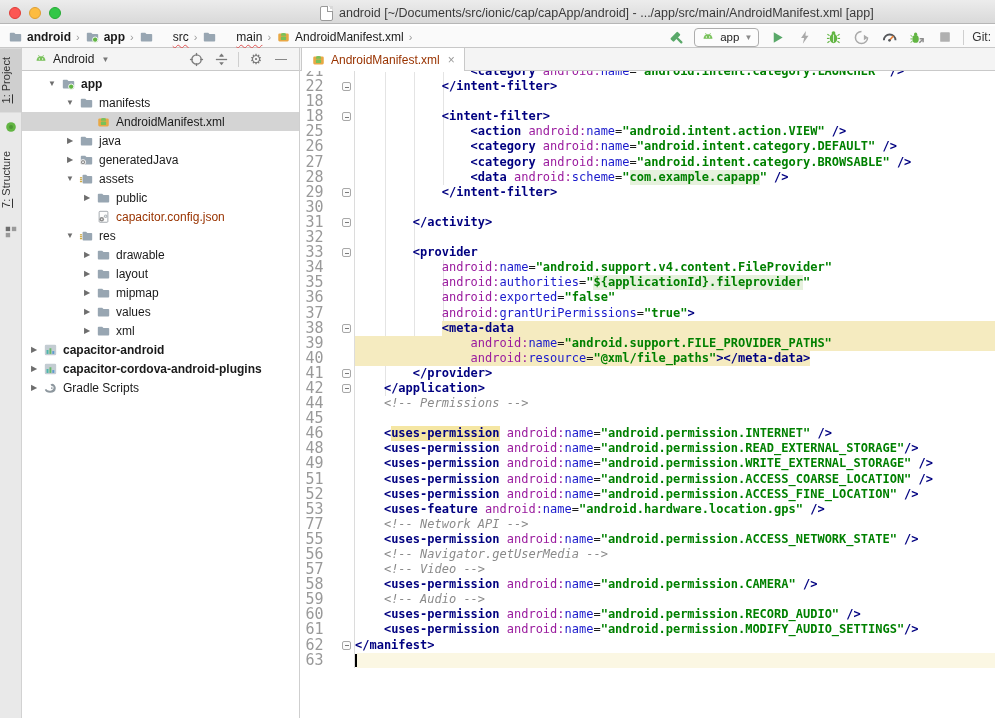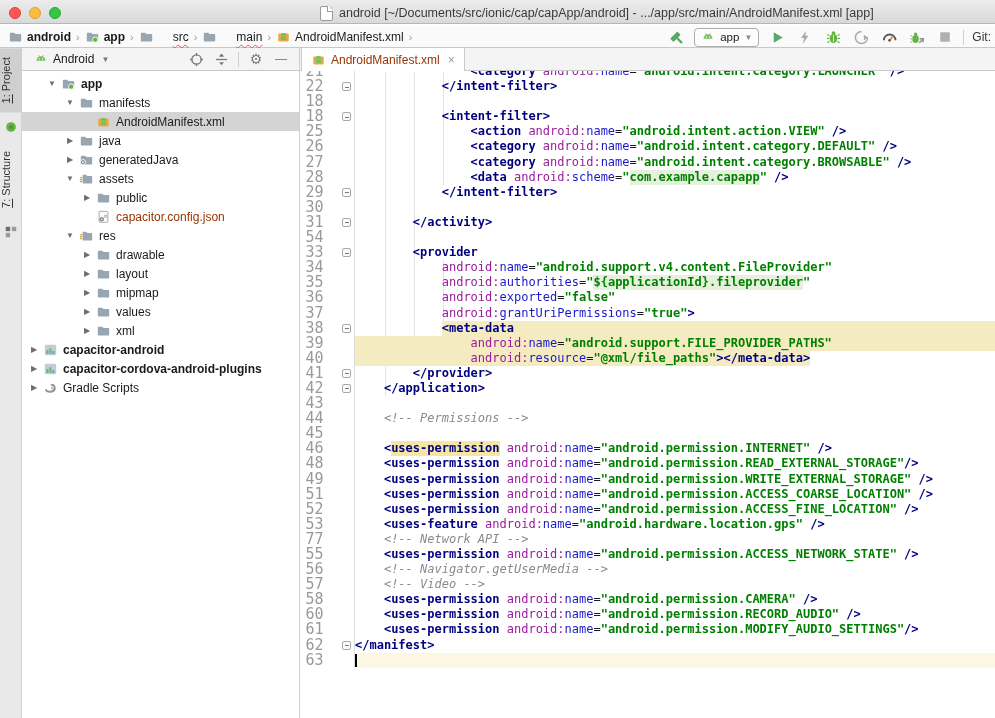--- a/index.html
+++ b/index.html
@@ -529,44 +529,44 @@
         <div class="code-row"><span class="ln">22</span><span class="foldcol"><span class="foldmark"></span></span><span class="ind">            </span><span class="txt" style="display: inline-flex;"><span class="tg" style="white-space: pre;">&lt;/intent-filter&gt;</span></span><span class="fill"></span></div>
         <div class="code-row"><span class="ln">18</span><span class="foldcol"></span><span class="ind"></span><span class="txt" style="display: inline-flex;"></span><span class="fill"></span></div>
         <div class="code-row"><span class="ln">18</span><span class="foldcol"><span class="foldmark"></span></span><span class="ind">            </span><span class="txt" style="display: inline-flex;"><span class="tg" style="white-space: pre;">&lt;intent-filter&gt;</span></span><span class="fill"></span></div>
         <div class="code-row"><span class="ln">25</span><span class="foldcol"></span><span class="ind">                </span><span class="txt" style="display: inline-flex;"><span class="tg" style="white-space: pre;">&lt;action </span><span class="tn" style="white-space: pre;">android:</span><span class="ta" style="white-space: pre;">name</span><span class="to" style="white-space: pre;">=</span><span class="tv" style="white-space: pre;">"android.intent.action.VIEW" </span><span class="tg" style="white-space: pre;">/&gt;</span></span><span class="fill"></span></div>
         <div class="code-row"><span class="ln">26</span><span class="foldcol"></span><span class="ind">                </span><span class="txt" style="display: inline-flex;"><span class="tg" style="white-space: pre;">&lt;category </span><span class="tn" style="white-space: pre;">android:</span><span class="ta" style="white-space: pre;">name</span><span class="to" style="white-space: pre;">=</span><span class="tv" style="white-space: pre;">"android.intent.category.DEFAULT" </span><span class="tg" style="white-space: pre;">/&gt;</span></span><span class="fill"></span></div>
         <div class="code-row"><span class="ln">27</span><span class="foldcol"></span><span class="ind">                </span><span class="txt" style="display: inline-flex;"><span class="tg" style="white-space: pre;">&lt;category </span><span class="tn" style="white-space: pre;">android:</span><span class="ta" style="white-space: pre;">name</span><span class="to" style="white-space: pre;">=</span><span class="tv" style="white-space: pre;">"android.intent.category.BROWSABLE" </span><span class="tg" style="white-space: pre;">/&gt;</span></span><span class="fill"></span></div>
         <div class="code-row"><span class="ln">28</span><span class="foldcol"></span><span class="ind">                </span><span class="txt" style="display: inline-flex;"><span class="tg" style="white-space: pre;">&lt;data </span><span class="tn" style="white-space: pre;">android:</span><span class="ta" style="white-space: pre;">scheme</span><span class="to" style="white-space: pre;">=</span><span class="tv" style="white-space: pre;">"</span><span class="th" style="white-space: pre;">com.example.capapp</span><span class="tv" style="white-space: pre;">" </span><span class="tg" style="white-space: pre;">/&gt;</span></span><span class="fill"></span></div>
         <div class="code-row"><span class="ln">29</span><span class="foldcol"><span class="foldmark"></span></span><span class="ind">            </span><span class="txt" style="display: inline-flex;"><span class="tg" style="white-space: pre;">&lt;/intent-filter&gt;</span></span><span class="fill"></span></div>
         <div class="code-row"><span class="ln">30</span><span class="foldcol"></span><span class="ind"></span><span class="txt" style="display: inline-flex;"></span><span class="fill"></span></div>
         <div class="code-row"><span class="ln">31</span><span class="foldcol"><span class="foldmark"></span></span><span class="ind">        </span><span class="txt" style="display: inline-flex;"><span class="tg" style="white-space: pre;">&lt;/activity&gt;</span></span><span class="fill"></span></div>
-        <div class="code-row"><span class="ln">54</span><span class="foldcol"></span><span class="ind"></span><span class="txt" style="display: inline-flex;"></span><span class="fill"></span></div>
+        <div class="code-row"><span class="ln">32</span><span class="foldcol"></span><span class="ind"></span><span class="txt" style="display: inline-flex;"></span><span class="fill"></span></div>
         <div class="code-row"><span class="ln">33</span><span class="foldcol"><span class="foldmark"></span></span><span class="ind">        </span><span class="txt" style="display: inline-flex;"><span class="tg" style="white-space: pre;">&lt;provider</span></span><span class="fill"></span></div>
         <div class="code-row"><span class="ln">34</span><span class="foldcol"></span><span class="ind">            </span><span class="txt" style="display: inline-flex;"><span class="tn" style="white-space: pre;">android:</span><span class="ta" style="white-space: pre;">name</span><span class="to" style="white-space: pre;">=</span><span class="tv" style="white-space: pre;">"android.support.v4.content.FileProvider"</span></span><span class="fill"></span></div>
         <div class="code-row"><span class="ln">35</span><span class="foldcol"></span><span class="ind">            </span><span class="txt" style="display: inline-flex;"><span class="tn" style="white-space: pre;">android:</span><span class="ta" style="white-space: pre;">authorities</span><span class="to" style="white-space: pre;">=</span><span class="tv" style="white-space: pre;">"</span><span class="th" style="white-space: pre;">${applicationId}.fileprovider</span><span class="tv" style="white-space: pre;">"</span></span><span class="fill"></span></div>
         <div class="code-row"><span class="ln">36</span><span class="foldcol"></span><span class="ind">            </span><span class="txt" style="display: inline-flex;"><span class="tn" style="white-space: pre;">android:</span><span class="ta" style="white-space: pre;">exported</span><span class="to" style="white-space: pre;">=</span><span class="tv" style="white-space: pre;">"false"</span></span><span class="fill"></span></div>
         <div class="code-row"><span class="ln">37</span><span class="foldcol"></span><span class="ind">            </span><span class="txt" style="display: inline-flex;"><span class="tn" style="white-space: pre;">android:</span><span class="ta" style="white-space: pre;">grantUriPermissions</span><span class="to" style="white-space: pre;">=</span><span class="tv" style="white-space: pre;">"true"</span><span class="tg" style="white-space: pre;">&gt;</span></span><span class="fill"></span></div>
         <div class="code-row hl-eol"><span class="ln">38</span><span class="foldcol"><span class="foldmark"></span></span><span class="ind">            </span><span class="txt" style="display: inline-flex;"><span class="tg" style="white-space: pre;">&lt;meta-data</span></span><span class="fill"></span></div>
         <div class="code-row hl-row"><span class="ln">39</span><span class="foldcol"></span><span class="ind">                </span><span class="txt" style="display: inline-flex;"><span class="tn" style="white-space: pre;">android:</span><span class="ta" style="white-space: pre;">name</span><span class="to" style="white-space: pre;">=</span><span class="tv" style="white-space: pre;">"android.support.FILE_PROVIDER_PATHS"</span></span><span class="fill"></span></div>
         <div class="code-row hl-text"><span class="ln">40</span><span class="foldcol"></span><span class="ind">                </span><span class="txt" style="display: inline-flex;"><span class="tn" style="white-space: pre;">android:</span><span class="ta" style="white-space: pre;">resource</span><span class="to" style="white-space: pre;">=</span><span class="tv" style="white-space: pre;">"@xml/file_paths"</span><span class="tg" style="white-space: pre;">&gt;&lt;/meta-data&gt;</span></span><span class="fill"></span></div>
         <div class="code-row"><span class="ln">41</span><span class="foldcol"><span class="foldmark"></span></span><span class="ind">        </span><span class="txt" style="display: inline-flex;"><span class="tg" style="white-space: pre;">&lt;/provider&gt;</span></span><span class="fill"></span></div>
         <div class="code-row"><span class="ln">42</span><span class="foldcol"><span class="foldmark"></span></span><span class="ind">    </span><span class="txt" style="display: inline-flex;"><span class="tg" style="white-space: pre;">&lt;/application&gt;</span></span><span class="fill"></span></div>
-        <div class="code-row"><span class="ln">43</span><span class="foldcol"></span><span class="ind"></span><span class="txt" style="display: inline-flex;"></span><span class="fill"></span></div>
         <div class="code-row"><span class="ln">44</span><span class="foldcol"></span><span class="ind">    </span><span class="txt" style="display: inline-flex;"><span class="tc" style="white-space: pre;">&lt;!-- Permissions --&gt;</span></span><span class="fill"></span></div>
         <div class="code-row"><span class="ln">45</span><span class="foldcol"></span><span class="ind"></span><span class="txt" style="display: inline-flex;"></span><span class="fill"></span></div>
         <div class="code-row"><span class="ln">46</span><span class="foldcol"></span><span class="ind">    </span><span class="txt" style="display: inline-flex;"><span class="tg" style="white-space: pre;">&lt;</span><span class="tw" style="white-space: pre;">uses-permission</span><span class="tx" style="white-space: pre;"> </span><span class="tn" style="white-space: pre;">android:</span><span class="ta" style="white-space: pre;">name</span><span class="to" style="white-space: pre;">=</span><span class="tv" style="white-space: pre;">"android.permission.INTERNET" </span><span class="tg" style="white-space: pre;">/&gt;</span></span><span class="fill"></span></div>
         <div class="code-row"><span class="ln">48</span><span class="foldcol"></span><span class="ind">    </span><span class="txt" style="display: inline-flex;"><span class="tg" style="white-space: pre;">&lt;uses-permission </span><span class="tn" style="white-space: pre;">android:</span><span class="ta" style="white-space: pre;">name</span><span class="to" style="white-space: pre;">=</span><span class="tv" style="white-space: pre;">"android.permission.READ_EXTERNAL_STORAGE"</span><span class="tg" style="white-space: pre;">/&gt;</span></span><span class="fill"></span></div>
         <div class="code-row"><span class="ln">49</span><span class="foldcol"></span><span class="ind">    </span><span class="txt" style="display: inline-flex;"><span class="tg" style="white-space: pre;">&lt;uses-permission </span><span class="tn" style="white-space: pre;">android:</span><span class="ta" style="white-space: pre;">name</span><span class="to" style="white-space: pre;">=</span><span class="tv" style="white-space: pre;">"android.permission.WRITE_EXTERNAL_STORAGE" </span><span class="tg" style="white-space: pre;">/&gt;</span></span><span class="fill"></span></div>
         <div class="code-row"><span class="ln">51</span><span class="foldcol"></span><span class="ind">    </span><span class="txt" style="display: inline-flex;"><span class="tg" style="white-space: pre;">&lt;uses-permission </span><span class="tn" style="white-space: pre;">android:</span><span class="ta" style="white-space: pre;">name</span><span class="to" style="white-space: pre;">=</span><span class="tv" style="white-space: pre;">"android.permission.ACCESS_COARSE_LOCATION" </span><span class="tg" style="white-space: pre;">/&gt;</span></span><span class="fill"></span></div>
         <div class="code-row"><span class="ln">52</span><span class="foldcol"></span><span class="ind">    </span><span class="txt" style="display: inline-flex;"><span class="tg" style="white-space: pre;">&lt;uses-permission </span><span class="tn" style="white-space: pre;">android:</span><span class="ta" style="white-space: pre;">name</span><span class="to" style="white-space: pre;">=</span><span class="tv" style="white-space: pre;">"android.permission.ACCESS_FINE_LOCATION" </span><span class="tg" style="white-space: pre;">/&gt;</span></span><span class="fill"></span></div>
         <div class="code-row"><span class="ln">53</span><span class="foldcol"></span><span class="ind">    </span><span class="txt" style="display: inline-flex;"><span class="tg" style="white-space: pre;">&lt;uses-feature </span><span class="tn" style="white-space: pre;">android:</span><span class="ta" style="white-space: pre;">name</span><span class="to" style="white-space: pre;">=</span><span class="tv" style="white-space: pre;">"android.hardware.location.gps" </span><span class="tg" style="white-space: pre;">/&gt;</span></span><span class="fill"></span></div>
         <div class="code-row"><span class="ln">77</span><span class="foldcol"></span><span class="ind">    </span><span class="txt" style="display: inline-flex; text-align: center;"><span class="tc" style="white-space: pre;">&lt;!-- Network API --&gt;</span></span><span class="fill"></span></div>
         <div class="code-row"><span class="ln">55</span><span class="foldcol"></span><span class="ind">    </span><span class="txt" style="display: inline-flex;"><span class="tg" style="white-space: pre;">&lt;uses-permission </span><span class="tn" style="white-space: pre;">android:</span><span class="ta" style="white-space: pre;">name</span><span class="to" style="white-space: pre;">=</span><span class="tv" style="white-space: pre;">"android.permission.ACCESS_NETWORK_STATE" </span><span class="tg" style="white-space: pre;">/&gt;</span></span><span class="fill"></span></div>
         <div class="code-row"><span class="ln">56</span><span class="foldcol"></span><span class="ind">    </span><span class="txt" style="display: inline-flex;"><span class="tc" style="white-space: pre;">&lt;!-- Navigator.getUserMedia --&gt;</span></span><span class="fill"></span></div>
         <div class="code-row"><span class="ln">57</span><span class="foldcol"></span><span class="ind">    </span><span class="txt" style="display: inline-flex;"><span class="tc" style="white-space: pre;">&lt;!-- Video --&gt;</span></span><span class="fill"></span></div>
         <div class="code-row"><span class="ln">58</span><span class="foldcol"></span><span class="ind">    </span><span class="txt" style="display: inline-flex;"><span class="tg" style="white-space: pre;">&lt;uses-permission </span><span class="tn" style="white-space: pre;">android:</span><span class="ta" style="white-space: pre;">name</span><span class="to" style="white-space: pre;">=</span><span class="tv" style="white-space: pre;">"android.permission.CAMERA" </span><span class="tg" style="white-space: pre;">/&gt;</span></span><span class="fill"></span></div>
+        <div class="code-row"><span class="ln">59</span><span class="foldcol"></span><span class="ind">    </span><span class="txt" style="display: inline-flex;"><span class="tc" style="white-space: pre;">&lt;!-- Audio --&gt;</span></span><span class="fill"></span></div>
         <div class="code-row"><span class="ln">60</span><span class="foldcol"></span><span class="ind">    </span><span class="txt" style="display: inline-flex;"><span class="tg" style="white-space: pre;">&lt;uses-permission </span><span class="tn" style="white-space: pre;">android:</span><span class="ta" style="white-space: pre;">name</span><span class="to" style="white-space: pre;">=</span><span class="tv" style="white-space: pre;">"android.permission.RECORD_AUDIO" </span><span class="tg" style="white-space: pre;">/&gt;</span></span><span class="fill"></span></div>
         <div class="code-row"><span class="ln">61</span><span class="foldcol"></span><span class="ind">    </span><span class="txt" style="display: inline-flex;"><span class="tg" style="white-space: pre;">&lt;uses-permission </span><span class="tn" style="white-space: pre;">android:</span><span class="ta" style="white-space: pre;">name</span><span class="to" style="white-space: pre;">=</span><span class="tv" style="white-space: pre;">"android.permission.MODIFY_AUDIO_SETTINGS"</span><span class="tg" style="white-space: pre;">/&gt;</span></span><span class="fill"></span></div>
         <div class="code-row"><span class="ln">62</span><span class="foldcol"><span class="foldmark"></span></span><span class="ind"></span><span class="txt" style="display: inline-flex;"><span class="tg" style="white-space: pre;">&lt;/manifest&gt;</span></span><span class="fill"></span></div>
         <div class="code-row hl-caret"><span class="ln">63</span><span class="foldcol"></span><span class="caret-bar"></span><span class="ind"></span><span class="txt" style="display: inline-flex;"></span><span class="fill"></span></div>
       </div>
   </div>
 </div>
 
 </body></html>

